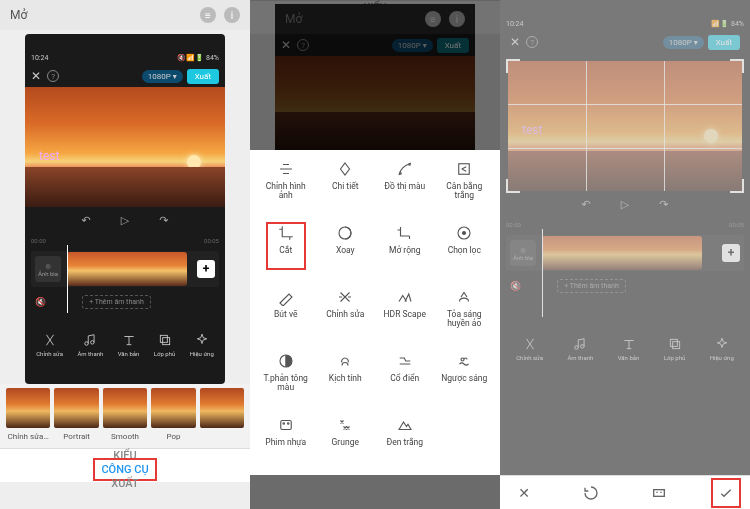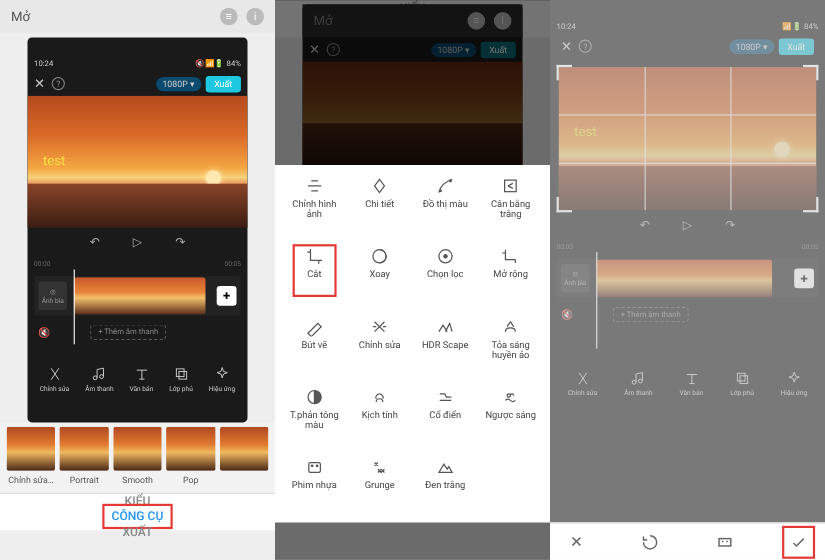--- a/index.html
+++ b/index.html
@@ -21,21 +21,21 @@
   .hdr-x { color:#ccc; font-size:12px; }
   .hdr-q { width:12px; height:12px; border:1px solid #888; border-radius:50%; display:flex; align-items:center; justify-content:center; color:#888; font-size:8px; }
   .hdr-right { display:flex; gap:4px; align-items:center; }
   .res-badge { background:#0c4a6e; color:#ccc; font-size:8px; padding:2px 6px; border-radius:10px; }
   .xuat-btn { background:#1ec8e0; color:#fff; font-size:8px; padding:3px 8px; border-radius:3px; }
 
   .preview { width:100%; height:120px; position:relative; overflow:hidden; }
   .sky { position:absolute; inset:0; background:linear-gradient(to bottom,#b44a1e 0%,#d96a28 30%,#f5a642 55%,#f7d27a 62%,#e8915a 67%,#3a1e14 100%); }
   .sun { position:absolute; right:24px; top:68px; width:14px; height:14px; border-radius:50%; background:#ffe9b0; box-shadow:0 0 6px #ffe9b0; }
   .sea { position:absolute; left:0; right:0; bottom:0; height:40px; background:linear-gradient(to bottom,#8a4428 0%,#3a1c12 100%); }
-  .watermark { position:absolute; left:14px; top:52px; color:#fde047; font-size:12px; font-weight:400; }
+  .watermark { position:absolute; left:14px; top:62px; color:#f0abfc; font-size:12px; font-weight:400; }
 
   .play-row { height:26px; display:flex; align-items:center; gap:30px; justify-content:center; color:#aaa; font-size:11px; }
   .timeline { height:90px; position:relative; padding:4px 6px; }
   .ruler { height:10px; display:flex; justify-content:space-between; font-size:6px; color:#666; }
   .track { height:36px; margin-top:4px; background:#222; border-radius:3px; display:flex; align-items:center; position:relative; }
   .thumb-ctrl { width:26px; height:26px; margin-left:4px; background:#333; border-radius:3px; display:flex; flex-direction:column; align-items:center; justify-content:center; color:#999; font-size:6px; gap:1px;}
   .clip { margin-left:6px; height:34px; width:120px; border-radius:3px; overflow:hidden; position:relative; }
   .clip .sky { background:linear-gradient(to bottom,#c85828 0%,#e78438 40%,#f3c26a 55%,#5a2a1a 100%); }
   .add-btn { position:absolute; right:4px; top:50%; transform:translateY(-50%); width:18px; height:18px; background:#fff; color:#000; border-radius:3px; display:flex; align-items:center; justify-content:center; font-size:12px; font-weight:bold; }
   .audio-track { margin-top:6px; height:18px; display:flex; align-items:center; gap:6px; }
@@ -293,30 +293,30 @@
           </div>
           <div class="grid-item">
             <svg viewBox="0 0 24 24">
               <circle cx="12" cy="12" r="8"></circle>
               <path d="M12 4a8 8 0 010 16"></path>
             </svg>
             <span>Xoay</span>
           </div>
           <div class="grid-item">
             <svg viewBox="0 0 24 24">
+              <path d="M6 4v12h12M2 8h4M18 20v-4"></path>
+            </svg>
+            <span>Mở rộng</span>
+          </div>
+          <div class="grid-item">
+            <svg viewBox="0 0 24 24">
               <circle cx="12" cy="12" r="8"></circle>
               <circle cx="12" cy="12" r="2" fill="#555"></circle>
             </svg>
             <span>Chọn lọc</span>
-          </div>
-          <div class="grid-item">
-            <svg viewBox="0 0 24 24">
-              <path d="M6 4v12h12M2 8h4M18 20v-4"></path>
-            </svg>
-            <span>Mở rộng</span>
           </div>
           <div class="grid-item">
             <svg viewBox="0 0 24 24">
               <path d="M4 20l12-12 4 4-12 12z"></path>
             </svg>
             <span>Bút vẽ</span>
           </div>
           <div class="grid-item">
             <svg viewBox="0 0 24 24">
               <path d="M6 6l12 12M6 18L18 6M4 12h4M16 12h4"></path>

